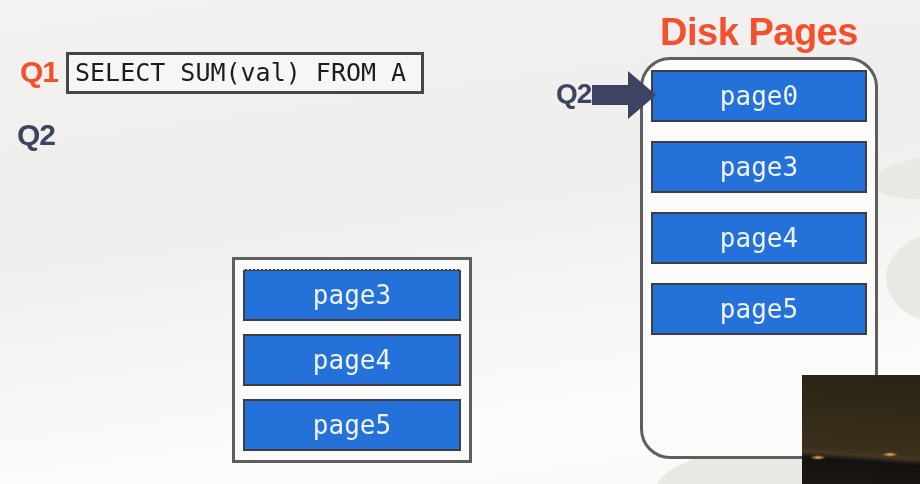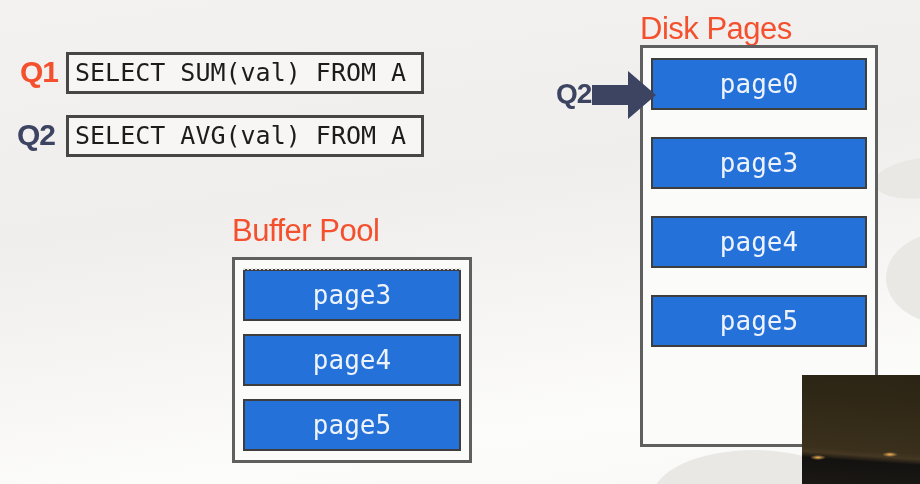--- a/index.html
+++ b/index.html
@@ -20,29 +20,29 @@
   .q2{color:#3d4462;}
   .sql-box{
     position:absolute;left:66px;width:346px;height:36px;
     background:#f7f6f5;border:3px solid #464646;
     font-family:"DejaVu Sans Mono",monospace;font-size:25px;color:#1c1c1c;
     line-height:36px;padding-left:6px;white-space:pre;
   }
   .sql-box .b{font-weight:normal;}
 
   
-  .heading{position:absolute;font-size:31px;font-weight:normal;color:#f4502e;text-align:left;letter-spacing:-0.5px;}
+  .heading{position:absolute;font-size:38px;font-weight:bold;color:#f4502e;text-align:center;letter-spacing:-0.5px;}
 
   
   .frame{
     position:absolute;background:#fbfbfa;border:3px solid #5f5f5f;
     display:flex;flex-direction:column;box-sizing:border-box;
   }
   .buffer-frame{left:232px;top:257px;width:240px;height:206px;padding:9px 8px;gap:13px;}
-  .disk-frame{left:640px;top:45px;width:238px;height:402px;padding:10px 8px;gap:27px;}
+  .disk-frame{left:640px;top:57px;width:238px;height:402px;padding:10px 8px;gap:19px;border-radius:30px;}
   .pagebox{
     height:52px;flex:0 0 52px;background:#2471d9;border:2px solid #3e3e3e;box-sizing:border-box;
     color:#eef3fb;font-family:"DejaVu Sans Mono",monospace;font-size:26px;
     display:flex;align-items:center;justify-content:center;
   }
   .slot-dotted{position:absolute;left:8px;right:8px;top:8px;border-top:2px dotted #e3e3e0;}
 
   
   .pointer-label{position:absolute;left:556px;top:78px;font-size:28px;font-weight:bold;color:#3d4462;letter-spacing:-1px;}
   .pointer-arrow{position:absolute;left:592px;top:69px;}
@@ -62,23 +62,21 @@
 <div class="slide">
 
   <div class="deco deco-band"></div>
   <div class="deco deco-blob"></div>
   <div class="deco deco-bottom"></div>
 
   <span class="qlabel q1" style="left:20px;top:55px;">Q1</span>
   <div class="sql-box" style="top:52px;"><span class="b">SELECT SUM</span><span>(val) </span><span class="b">FROM</span><span> A</span></div>
 
   <span class="qlabel q2" style="left:17px;top:118px;">Q2</span>
-  <div class="sql-box" style="top:115px;"><span class="b">SELECT AVG</span><span>(val) </span><span class="b">FROM</span><span> A</span></div>
 
-  <div class="heading" style="left:232px;top:213px;width:240px;">Buffer Pool</div>
   <div class="frame buffer-frame">
     <div class="slot-dotted"></div>
     <div class="pagebox">page3</div>
     <div class="pagebox">page4</div>
     <div class="pagebox">page5</div>
   </div>
 
   <div class="heading" style="left:640px;top:11px;width:238px;">Disk Pages</div>
   <div class="frame disk-frame">
     <div class="pagebox">page0</div>

